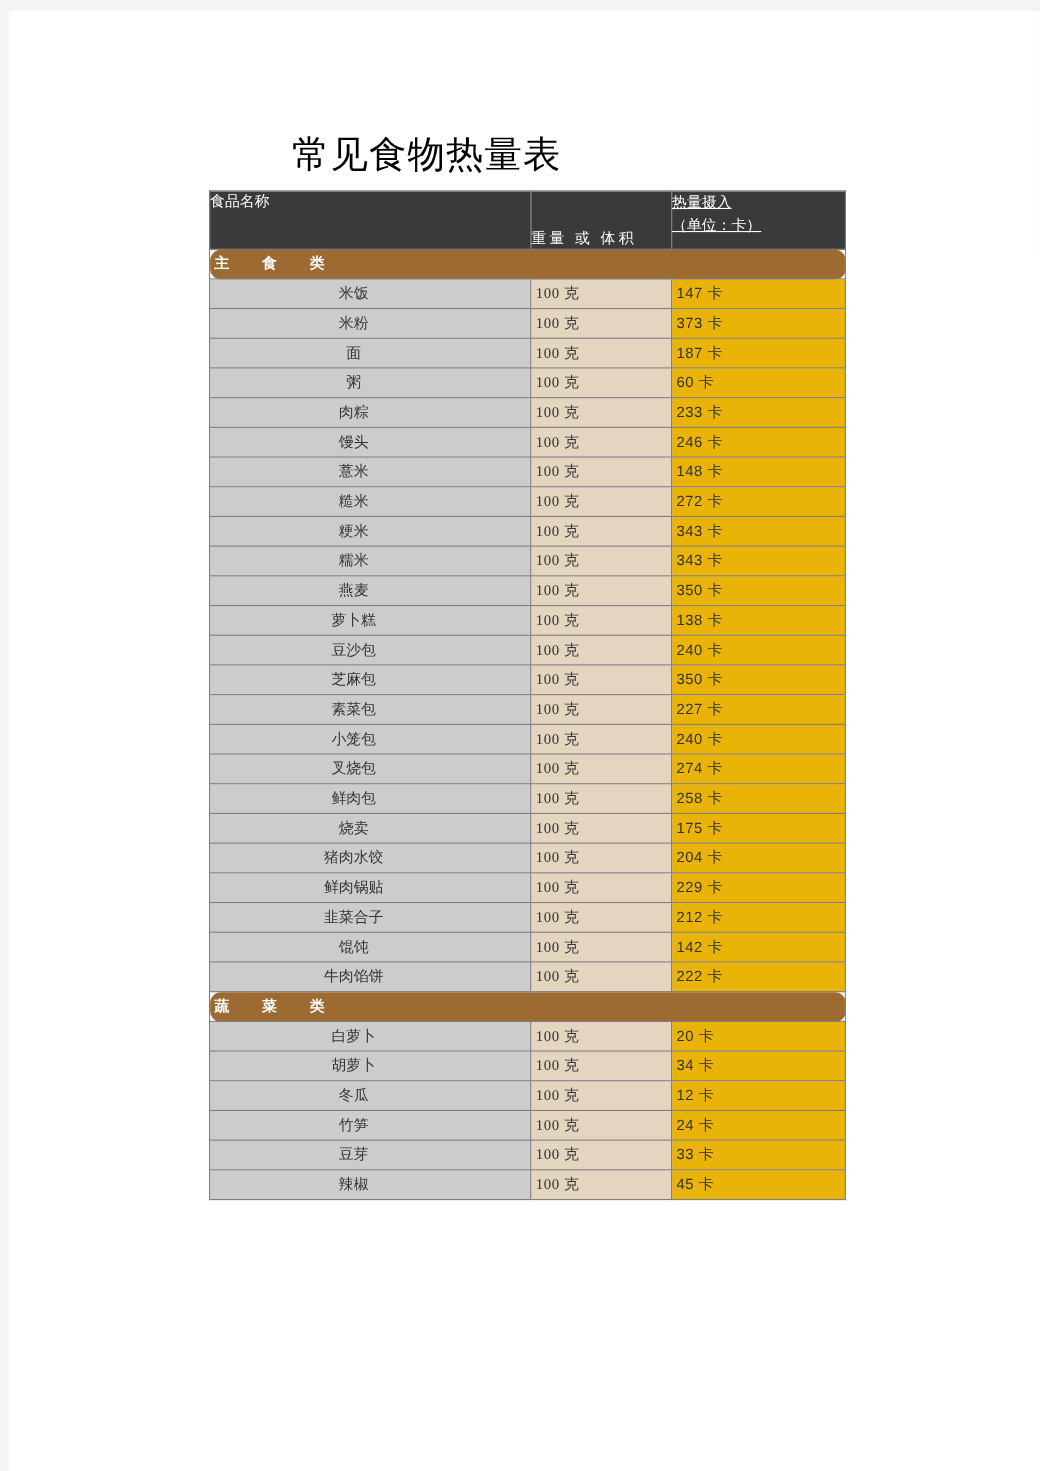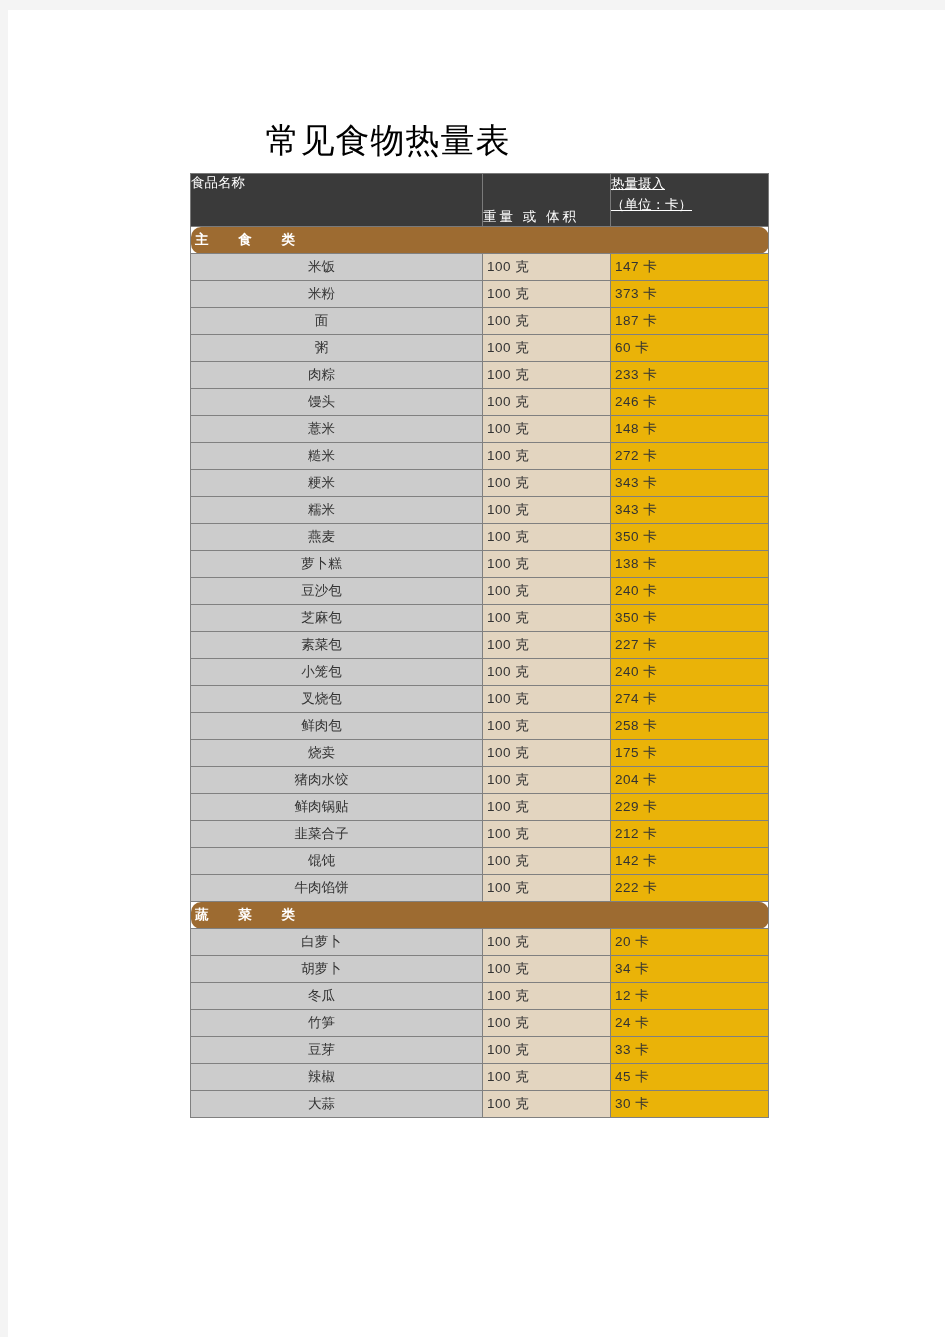--- a/index.html
+++ b/index.html
@@ -99,20 +99,21 @@
   td.cell-name {
     background: #cccccc;
     text-align: center;
     padding-right: 30px;
   }
   td.cell-unit {
     background: #e3d5c0;
     text-align: left;
     padding-left: 4px;
     letter-spacing: 0.5px;
+    font-family: Liberation Serif, serif;
   }
   td.cell-cal {
     background: #eab308;
     text-align: left;
     padding-left: 4px;
     letter-spacing: 0.5px;
     margin-top: 11px;
   }
 </style>
 </head>
@@ -286,21 +287,16 @@
         <tr class="data-row">
           <td class="cell-name">豆芽</td>
           <td class="cell-unit">100 克</td>
           <td class="cell-cal">33 卡</td>
         </tr>
         <tr class="data-row">
           <td class="cell-name">辣椒</td>
           <td class="cell-unit">100 克</td>
           <td class="cell-cal">45 卡</td>
         </tr>
-        <tr class="data-row">
-          <td class="cell-name">大蒜</td>
-          <td class="cell-unit">100 克</td>
-          <td class="cell-cal">30 卡</td>
-        </tr>
       </tbody>
   </table>
 
 </div>
 
 </body></html>

